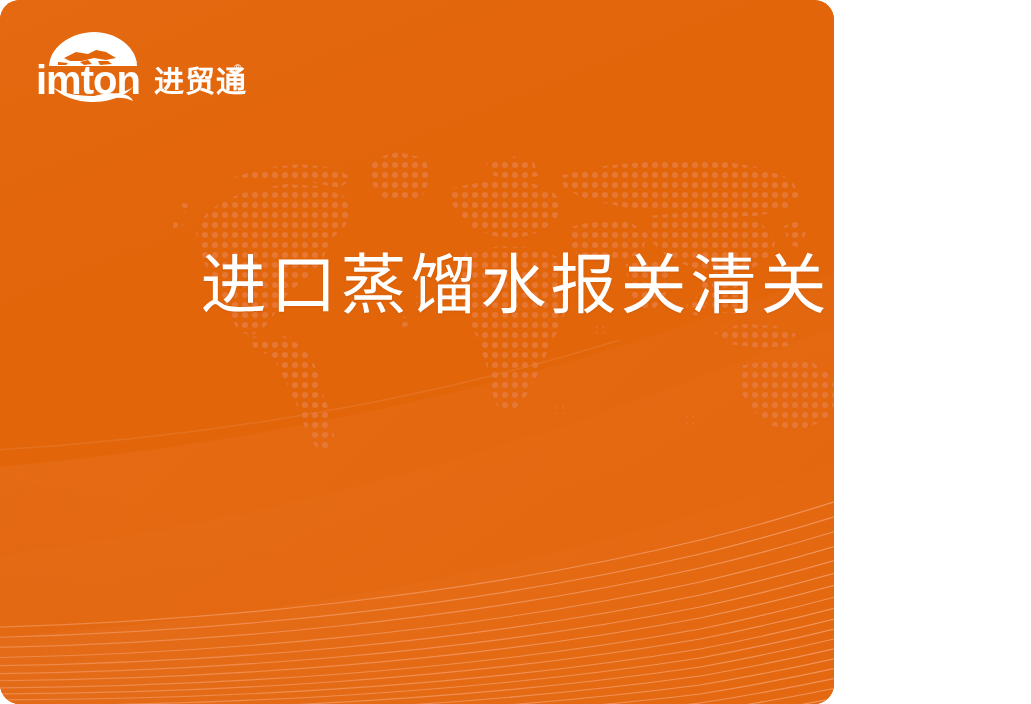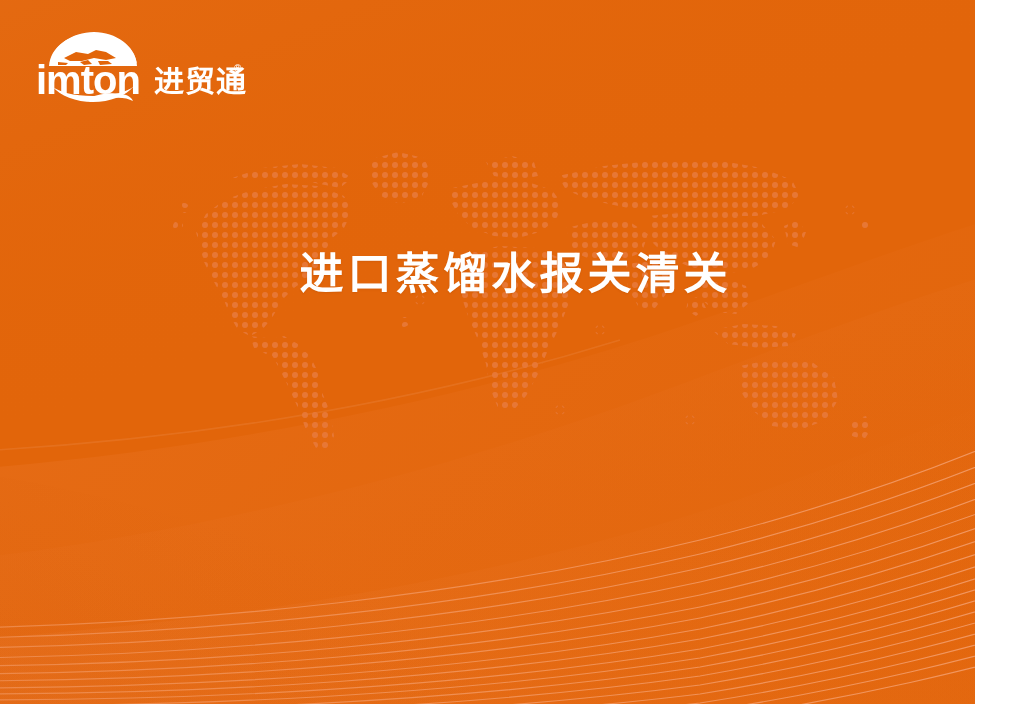--- a/index.html
+++ b/index.html
@@ -7,24 +7,25 @@
     margin: 0;
     padding: 0;
     background: #ffffff;
   }
   body {
     font-family: "Liberation Sans", "DejaVu Sans", sans-serif;
   }
 
   .banner {
     position: relative;
-    width: 975px;
+    width: 834px;
     height: 704px;
     overflow: hidden;
     background: #E2650A;
+    border-radius: 20px;
   }
 
   
   .bg-base {
     position: absolute;
     inset: 0;
     background: #E2650A;
   }
 
   .bg-svg {
@@ -59,23 +60,23 @@
   .headline {
     position: absolute;
     left: 0;
     top: 252px;
     width: 1031px;
     text-align: center;
     color: #ffffff;
   }
   .headline-line {
     display: block;
-    font-size: 44px;
+    font-size: 66px;
     line-height: 1.0;
-    font-weight: 700;
+    font-weight: 400;
     letter-spacing: 4px;
     color: #ffffff;
     white-space: nowrap;
     text-shadow: 0 1px 2px rgba(140,60,0,0.18);
   }
   .headline-line.l1 { margin-bottom: 63px; }
 </style>
 </head>
 <body>
 

